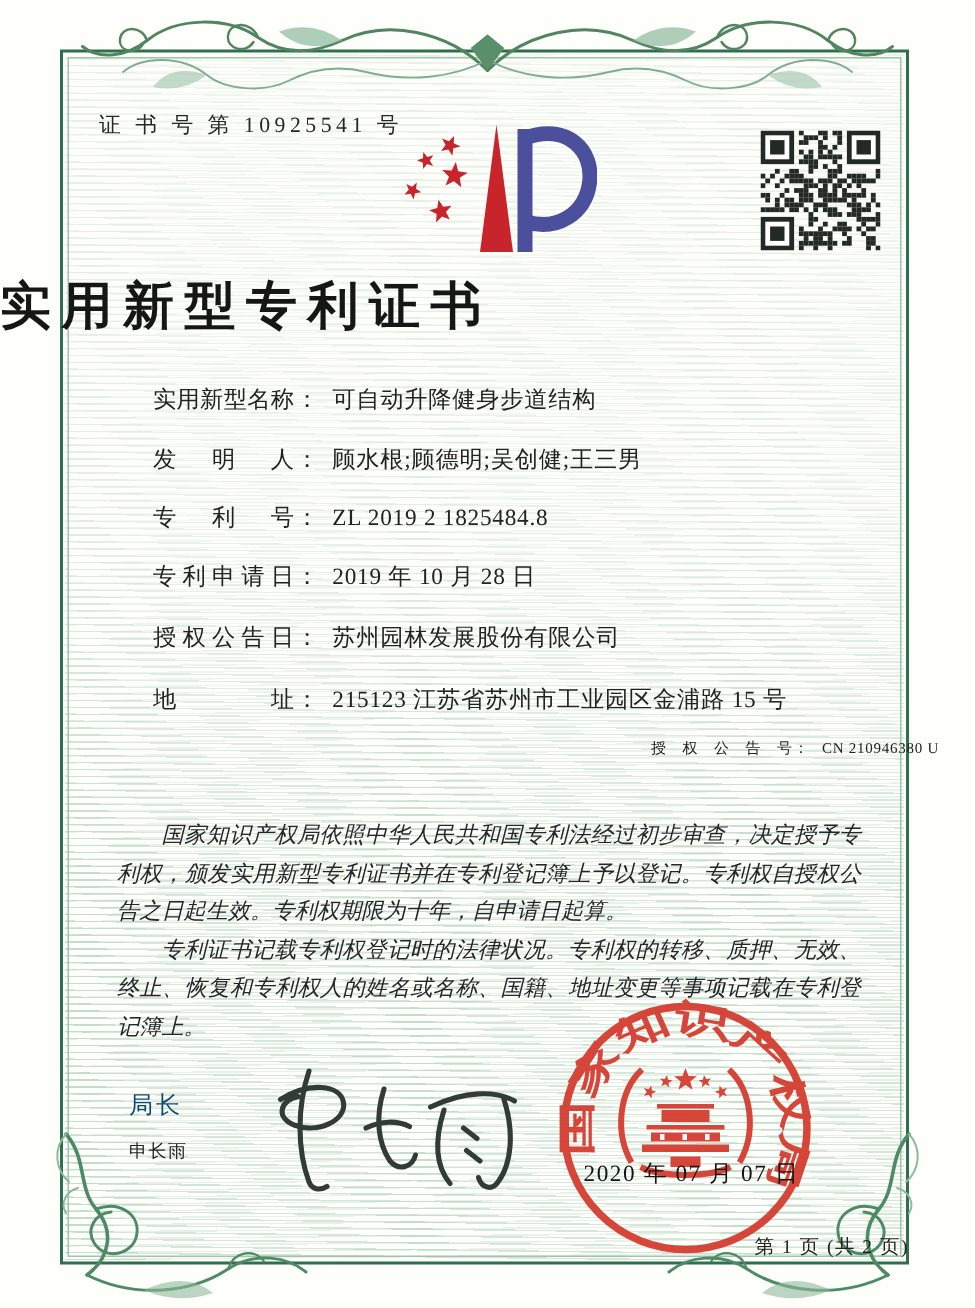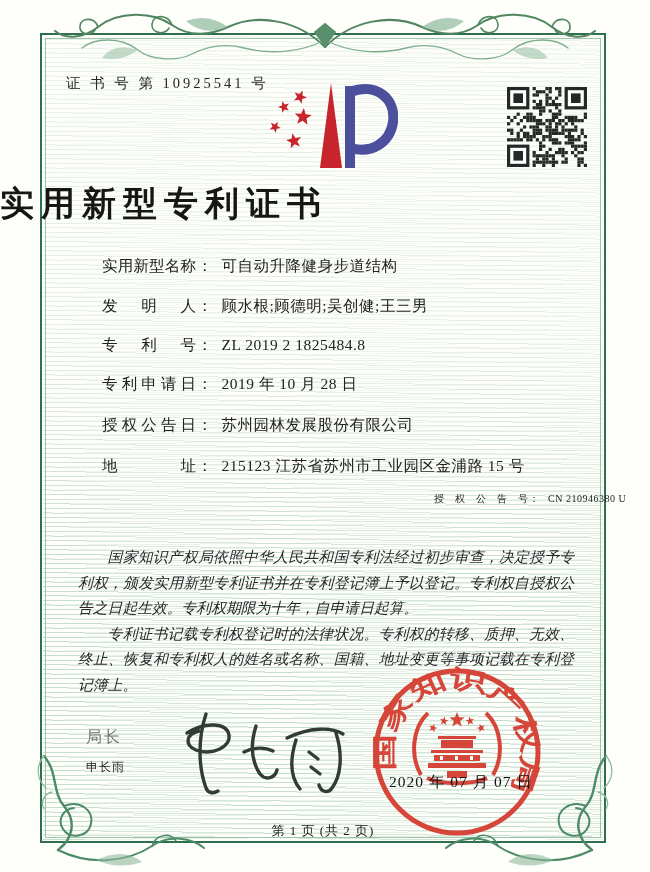--- a/index.html
+++ b/index.html
@@ -24,27 +24,27 @@
          font-size:34px;font-weight:600;letter-spacing:7px;color:#161614;}
   .frow{position:absolute;left:78px;font-size:15.5px;white-space:nowrap;color:#222220;margin-left:24px;}
   .flabel{display:inline-block;width:94px;text-align:justify;text-align-last:justify;
           -moz-text-align-last:justify;vertical-align:top;}
   .colon{display:inline-block;margin:0 9px 0 1px;}
   .fval{letter-spacing:.5px;}
   .frow-half2{position:absolute;left:332px;top:0;font-size:10px;white-space:nowrap;}
   .bodytext{position:absolute;left:78px;top:545px;width:496px;font-size:14.8px;
             line-height:25.5px;text-align:justify;font-style:italic;color:#26262a;}
   .bodytext p{margin:0;text-indent:2em;}
-  .officer-title{position:absolute;left:86px;top:727px;font-size:16px;letter-spacing:2px;color:#737373;}
+  .officer-title{position:absolute;left:86px;top:727px;font-size:16px;letter-spacing:2px;color:#0c4a6e;}
   .officer-name{position:absolute;left:86px;top:759px;font-size:12px;letter-spacing:1px;color:#23231f;}
   .signature{position:absolute;left:160px;top:700px;}
   .seal{position:absolute;left:368px;top:663px;opacity:.93;}
   .seal-date{position:absolute;left:380px;top:772px;width:162px;text-align:center;
              font-size:15.5px;letter-spacing:1px;color:#141414;}
-  .footer{position:absolute;left:40px;top:822px;width:566px;text-align:center;
+  .footer{position:absolute;left:40px;top:822px;width:566px;text-align:right;
           font-size:13px;letter-spacing:1px;color:#22221f;}
 </style>
 </head>
 <body>
 
 <div class="page">
 
   <div class="guilloche"></div>
 
   <div class="frame-outer"></div>

